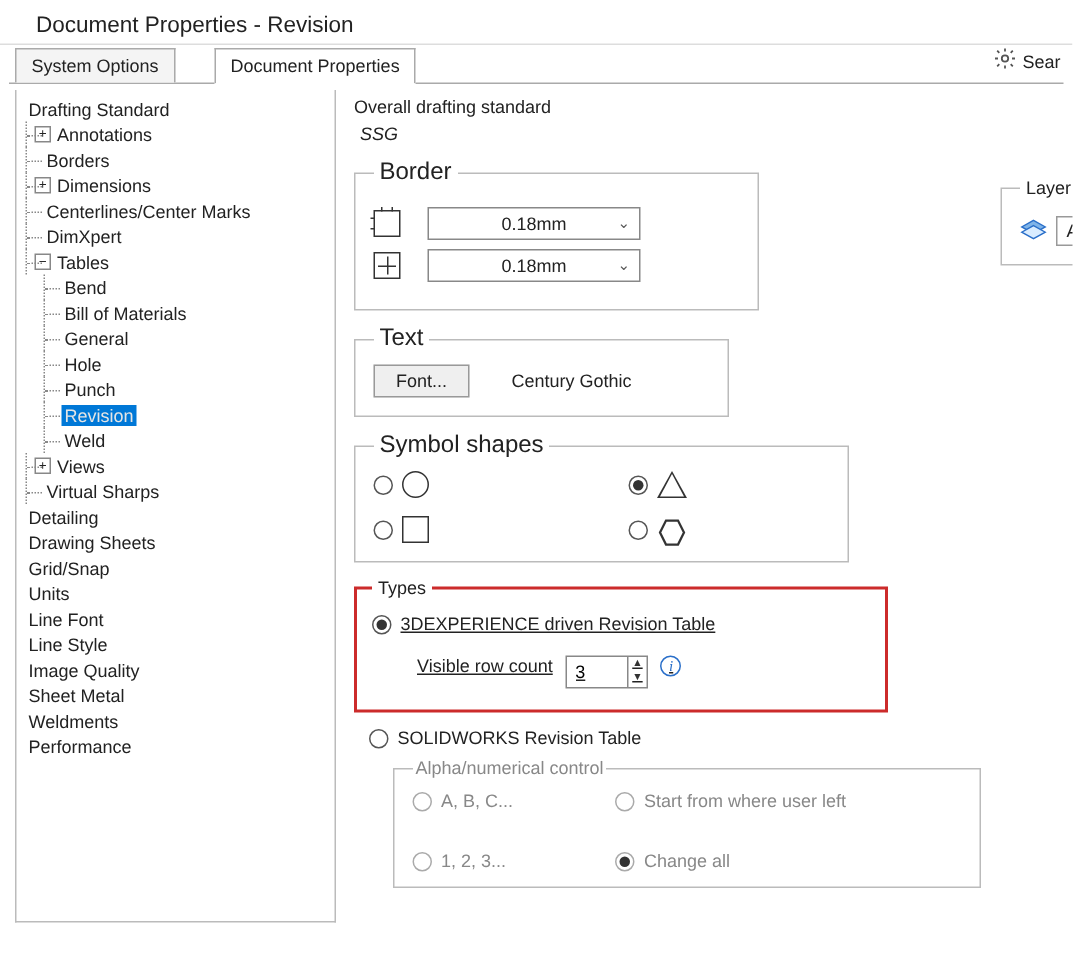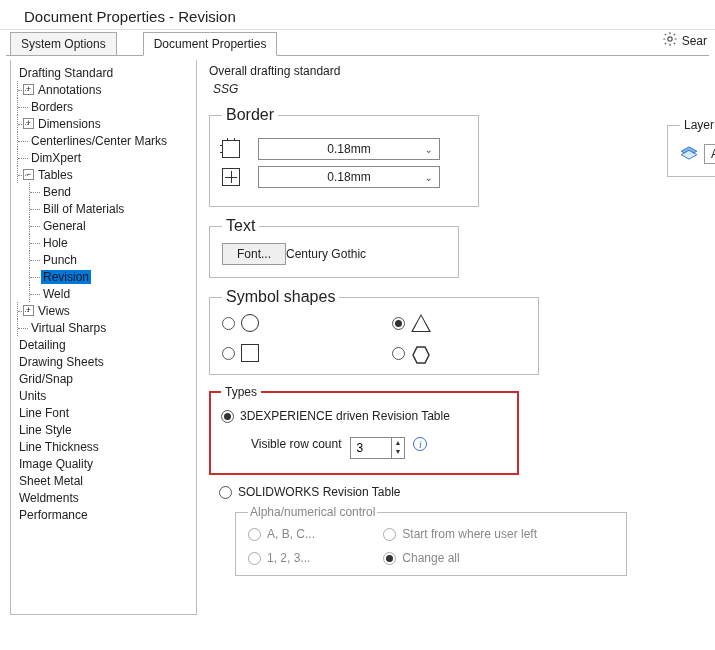--- a/index.html
+++ b/index.html
@@ -54,38 +54,38 @@
     border-bottom: 1px solid #fff;
     z-index: 2;
   }
   .tab-content-border {
     border-top: 1px solid #aaa;
     margin: 0 6px;
     display: flex;
     height: 560px;
   }
   .sidebar {
-    width: 187px;
+    width: 214px;
     border: 1px solid #bbb;
     border-top: none;
     margin: 4px 2px 0 4px;
     padding: 4px 2px 4px 4px;
     overflow: hidden;
   }
   .tree-item {
     display: flex;
     align-items: center;
     height: 17px;
     padding-left: 2px;
     white-space: nowrap;
     cursor: pointer;
   }
   .tree-item[data-selected="true"] .lbl {
     background: #0078d7;
-    color: #0f172a;
+    color: #e5e5e5;
     padding: 0 2px;
   }
   .dotline {
     display: inline-block;
     width: 12px;
     height: 100%;
     border-left: 1px dotted #888;
     position: relative;
   }
   .dotline::after {
@@ -146,35 +146,35 @@
     content: "";
     position: absolute;
   }
   .icon-outer::before { left:4px; right:4px; top:-3px; height:3px; border-left:1px solid #333; border-right:1px solid #333;}
   .icon-outer::after { top:4px; bottom:4px; left:-3px; width:3px; border-top:1px solid #333; border-bottom:1px solid #333;}
   .icon-inner::before { left:50%; top:2px; bottom:2px; border-left:1px solid #333;}
   .icon-inner::after { top:50%; left:2px; right:2px; border-top:1px solid #333;}
   .select-box {
     border: 1px solid #888;
     height: 22px;
-    width: 182px;
+    width: 142px;
     display: flex;
     align-items: center;
     justify-content: center;
     position: relative;
     font-size: 12px;
     cursor: pointer;
   }
   .select-box .chev {
     position: absolute;
     right: 6px;
     font-size: 10px;
     color: #555;
   }
-  .font-row { display: flex; align-items: center; gap: 0; }
+  .font-row { display: flex; align-items: center; gap: 28px; }
   .btn {
     border: 1px solid #999;
     background: #efefef;
     padding: 3px 14px;
     cursor: pointer;
   }
   .symbols-grid {
     display: grid;
     grid-template-columns: 1fr 1fr;
     gap: 12px 40px;
@@ -223,22 +223,23 @@
   }
   .square { width:18px; height:18px; border:1.5px solid #333; }
   .hexagon {
     width:18px; height:16px; position:relative;
   }
   .hexagon svg { width:20px; height:20px; }
   .types-box {
     border: 2px solid #cc2b2b;
     padding: 6px 10px 14px;
     margin-top: 16px;
-    width: 310px;
-    position: relative;
+    width: 356px;
+    position: relative;
+    text-decoration: underline;
   }
   .types-title {
     position: absolute;
     top: -8px;
     left: 10px;
     background: #fff;
     padding: 0 4px;
   }
   .type-row {
     display: flex;
@@ -295,21 +296,21 @@
   }
   .alpha-fs {
     border: 1px solid #bbb;
     margin: 6px 0 0 26px;
     padding: 8px 12px 10px;
     width: 392px;
   }
   .alpha-grid {
     display: grid;
     grid-template-columns: 1fr 2fr;
-    gap: 10px 20px;
+    gap: 26px 20px;
   }
   .disabled-text { color: #888; }
   .layer-box {
     position: absolute;
     right: -70px;
     top: 62px;
     border: 1px solid #bbb;
     padding: 8px 12px 12px;
     width: 110px;
   }
@@ -431,23 +432,20 @@
     <div class="tree-item">
         <span class="lbl">Units</span>
       </div>
     <div class="tree-item">
         <span class="lbl">Line Font</span>
       </div>
     <div class="tree-item">
         <span class="lbl">Line Style</span>
       </div>
     <div class="tree-item">
-        <span class="lbl">Line Thickness</span>
-      </div>
-    <div class="tree-item">
         <span class="lbl">Image Quality</span>
       </div>
     <div class="tree-item">
         <span class="lbl">Sheet Metal</span>
       </div>
     <div class="tree-item">
         <span class="lbl">Weldments</span>
       </div>
     <div class="tree-item">
         <span class="lbl">Performance</span>

